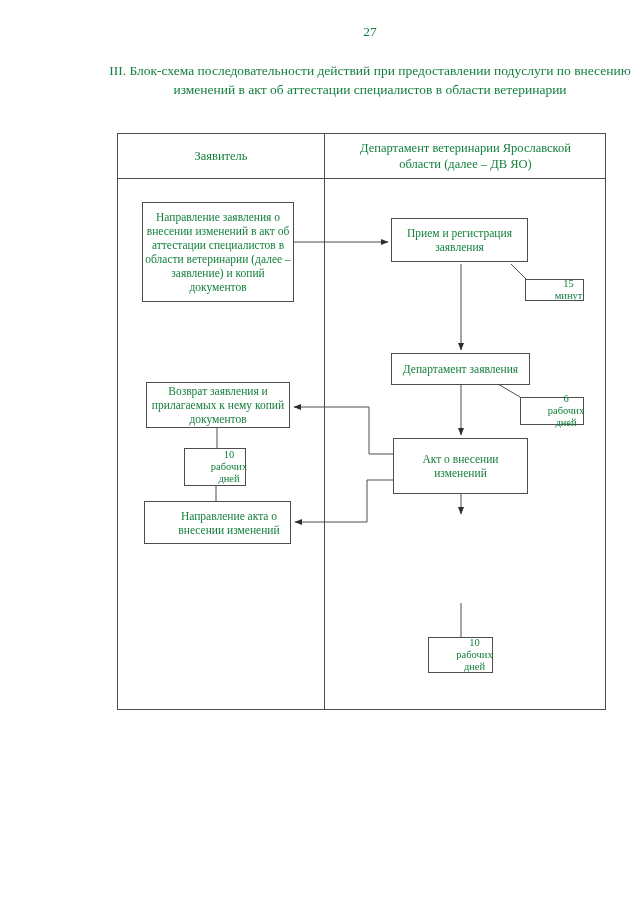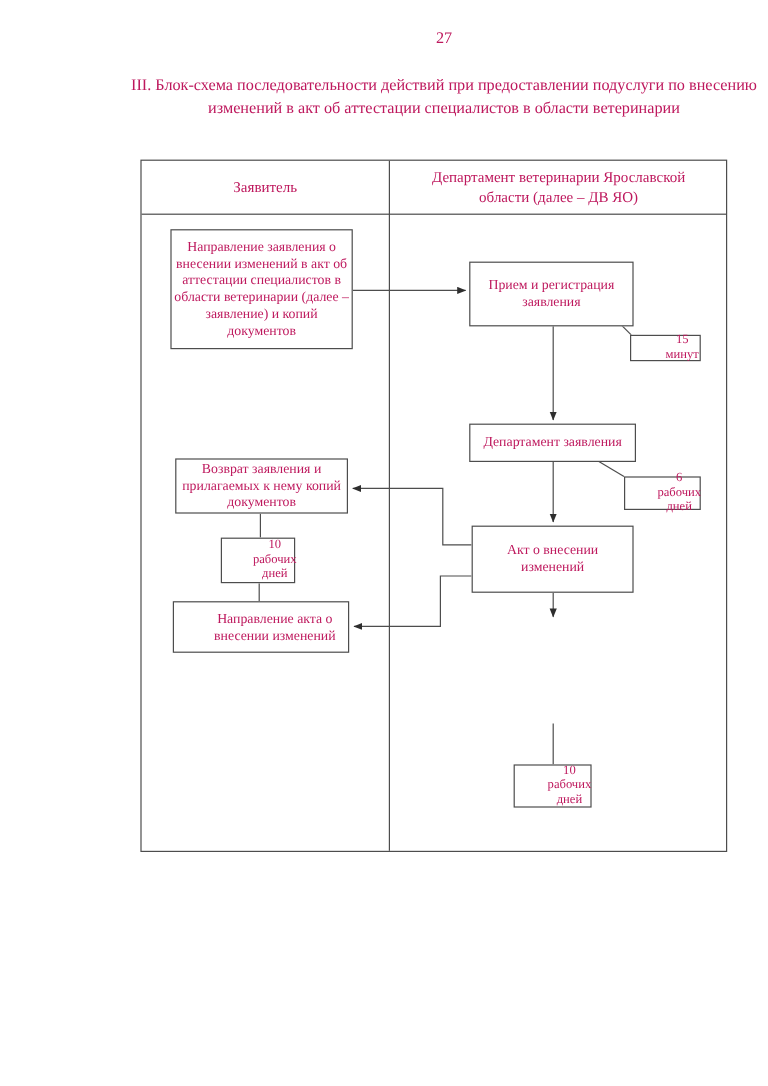--- a/index.html
+++ b/index.html
@@ -2,21 +2,21 @@
 <html><head>
 <meta charset="utf-8">
 <style>
   html, body { margin: 0; padding: 0; background: #ffffff; }
   .page {
     position: relative;
     width: 640px;
     height: 905px;
     background: #ffffff;
     font-family: "Liberation Serif", "DejaVu Serif", serif;
-    color: #be185d;
+    color: #15803d;
     overflow: hidden;
   }
   .page-number {
     position: absolute;
     top: 24px; left: 98px; width: 544px;
     text-align: center;
     font-size: 13.5px;
   }
   .doc-title {
     position: absolute;
@@ -121,23 +121,23 @@
 
       <line x1="393" y1="130" x2="408" y2="145"></line>
 
       <line x1="380" y1="250" x2="402" y2="263"></line>
 
       <line x1="99" y1="294" x2="99" y2="314"></line>
 
       <line x1="98" y1="352" x2="98" y2="367"></line>
     </svg>
 
-    <div class="node" style="left:24px; top:57px; width:152px; height:100px;">Направление заявления о внесении изменений в акт об аттестации специалистов в области ветеринарии (далее – заявление) и копий документов</div>
+    <div class="node" style="left:24px; top:68px; width:152px; height:100px;">Направление заявления о внесении изменений в акт об аттестации специалистов в области ветеринарии (далее – заявление) и копий документов</div>
 
-    <div class="node" style="left:273px; top:84px; width:137px; height:54px;">Прием и регистрация заявления</div>
+    <div class="node" style="left:273px; top:84px; width:137px; height:44px;">Прием и регистрация заявления</div>
 
     <div class="node time" style="left:407px; top:145px; width:59px; height:22px;">15 минут</div>
 
     <div class="node" style="left:273px; top:219px; width:139px; height:32px;">Департамент заявления</div>
 
     <div class="node time" style="left:402px; top:263px; width:64px; height:28px;">6 рабочих дней</div>
 
     <div class="node" style="left:275px; top:304px; width:135px; height:56px;">Акт о внесении изменений</div>
 
     <div class="node" style="left:28px; top:248px; width:144px; height:46px;">Возврат заявления и прилагаемых к нему копий документов</div>

